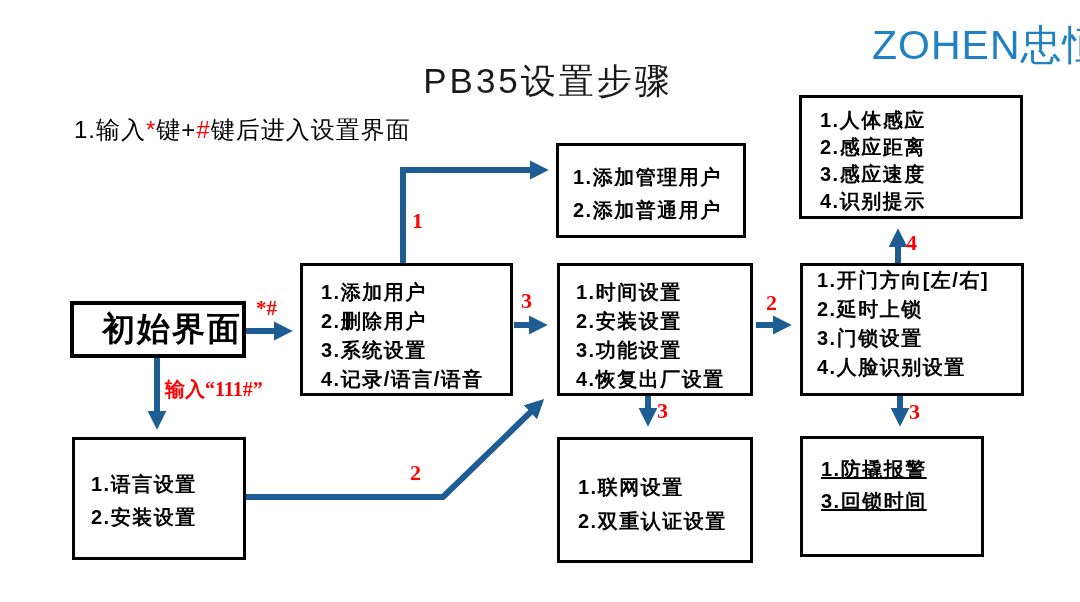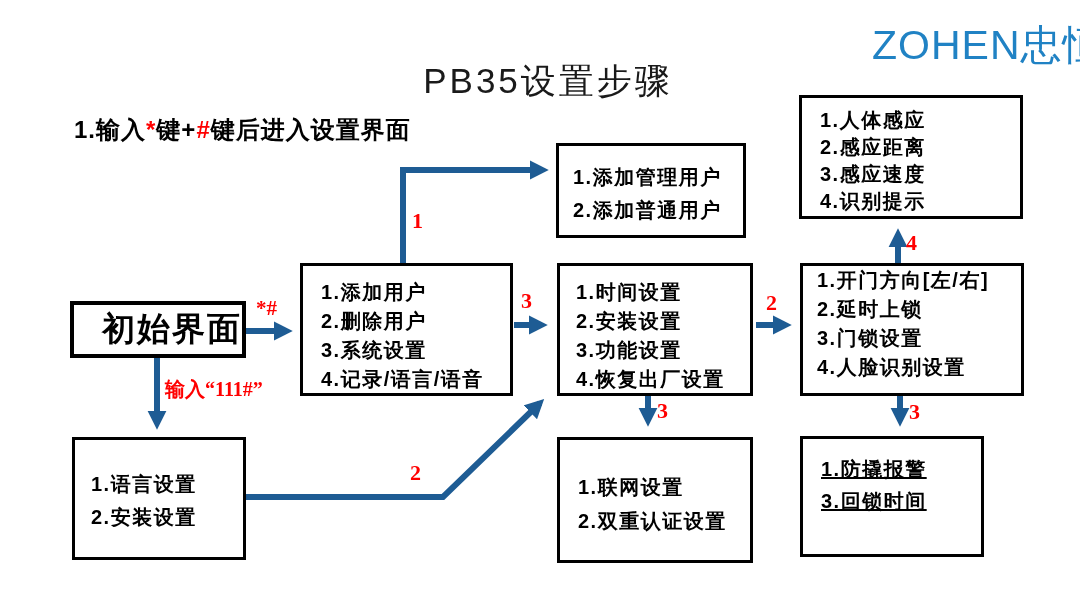--- a/index.html
+++ b/index.html
@@ -31,21 +31,21 @@
     font-weight: 400;
     color: #2082c4;
     letter-spacing: 1px;
     white-space: nowrap;
   }
 
   .instruction {
     position: absolute;
     left: 74px; top: 114px;
     font-size: 24px;
-    font-weight: bold;
+    font-weight: normal;
     color: #000000;
     letter-spacing: 1px;
     white-space: nowrap;
   }
   .red { color: #ff0000; }
 
   .arrows {
     position: absolute;
     left: 0; top: 0;
     pointer-events: none;

